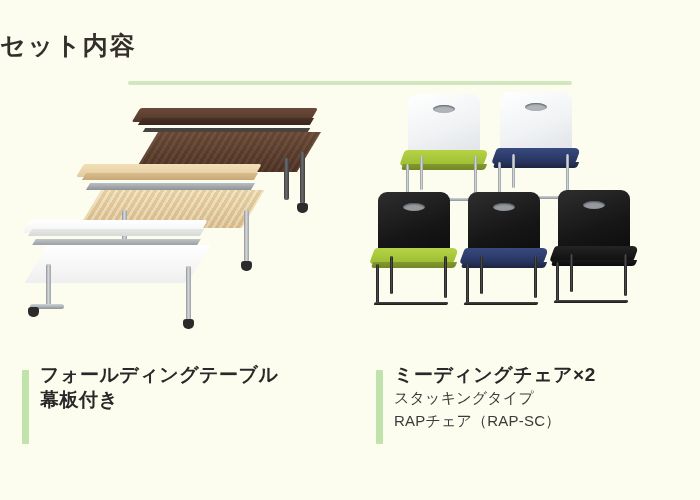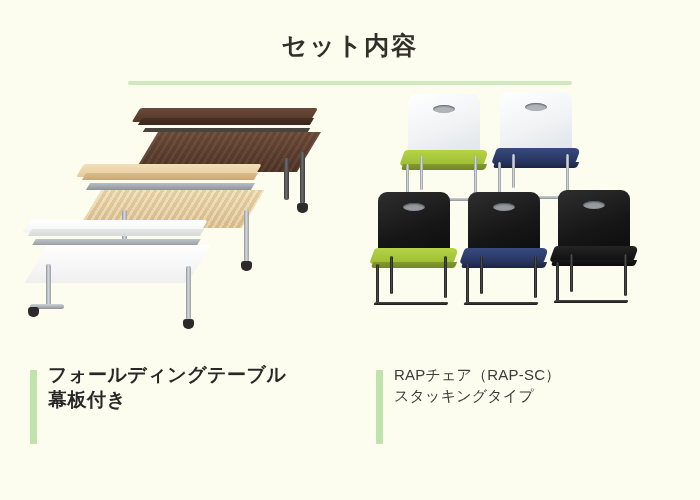--- a/index.html
+++ b/index.html
@@ -24,21 +24,20 @@
     height: 500px;
     background: #fcfdee;
   }
 
   
   .header {
     position: absolute;
     left: 0;
     top: 32px;
     width: 700px;
-    text-align: center;
   }
   .header-title {
     font-size: 25px;
     font-weight: 700;
     letter-spacing: 2px;
     color: #332f2b;
     line-height: 1.1;
     white-space: nowrap;
   }
   .header-rule {
@@ -260,21 +259,21 @@
     position: absolute;
     left: 0;
     top: 362px;
     width: 700px;
     height: 100px;
   }
   .caption {
     position: absolute;
     top: 0;
   }
-  .caption.left  { left: 30px; width: 330px; }
+  .caption.left  { left: 22px; width: 330px; }
   .caption.right { left: 376px; width: 300px; }
 
   .cap-bar {
     position: absolute;
     left: 0; top: 8px;
     width: 7px;
     height: 74px;
     background: #bfe3ab;
     border-radius: 1px;
   }
@@ -407,20 +406,21 @@
       <div class="cap-bar"></div>
       <div class="cap-body">
         <div class="cap-title">フォールディングテーブル
 幕板付き</div>
       </div>
     </div>
 
     <div class="caption right">
       <div class="cap-bar"></div>
       <div class="cap-body">
+        <div class="cap-title">ミーディングチェア×2</div>
+        <div class="cap-sub" style="margin-top:0;">スタッキングタイプ</div>
         <div class="cap-sub">RAPチェア（RAP-SC）</div>
-        <div class="cap-sub" style="margin-top:0;">スタッキングタイプ</div>
       </div>
     </div>
 
   </div>
 
 </div>
 
 </body></html>

